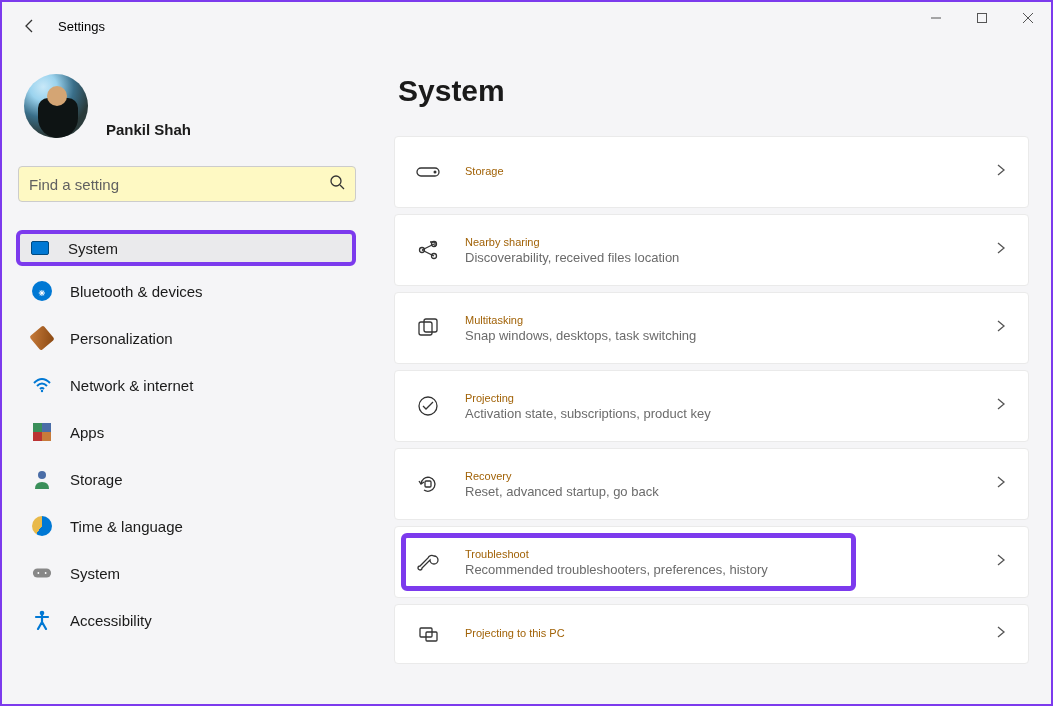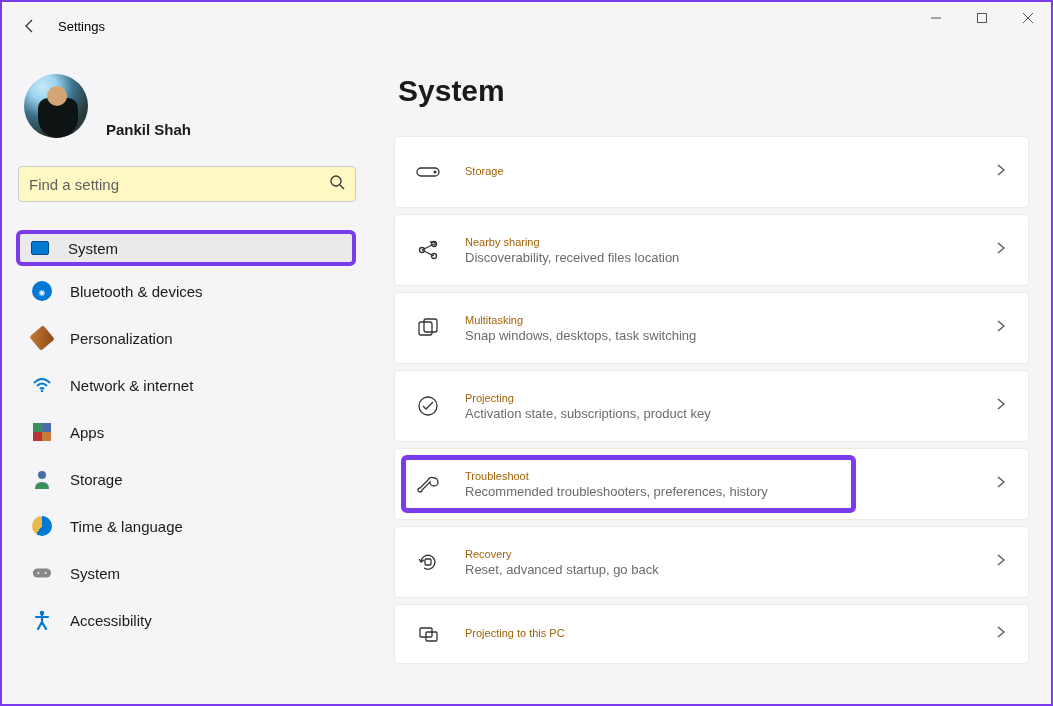--- a/index.html
+++ b/index.html
@@ -394,56 +394,56 @@
         <div class="card-title">Projecting</div>
         <div class="card-sub">Activation state, subscriptions, product key</div>
       </div>
       <span class="chevron">
         <svg width="14" height="14">
             <path d="M4 2 L10 7 L4 12" fill="none" stroke="currentColor" stroke-width="1.3"></path>
           </svg>
       </span>
     </div>
 
-    <div class="card highlight-inner">
-      <span class="card-icon">
-        <svg width="24" height="24" viewBox="0 0 24 24">
-            <path d="M18 6 A4 4 0 1 1 14 10 L6 18 A2 2 0 1 1 4 16 L12 8 A4 4 0 0 1 18 6 Z" fill="none" stroke="currentColor" stroke-width="1.3"></path>
-          </svg>
-      </span>
-      <div class="card-text">
-        <div class="card-title">Troubleshoot</div>
-        <div class="card-sub">Recommended troubleshooters, preferences, history</div>
-      </div>
-      <span class="chevron">
-        <svg width="14" height="14">
-            <path d="M4 2 L10 7 L4 12" fill="none" stroke="currentColor" stroke-width="1.3"></path>
-          </svg>
-      </span>
-    </div>
-
     <div class="card">
       <span class="card-icon">
         <svg width="24" height="24" viewBox="0 0 24 24">
             <path d="M5 12 A7 7 0 1 1 8 18" fill="none" stroke="currentColor" stroke-width="1.3"></path>
             <path d="M3 9 L5 12 L8 10" fill="none" stroke="currentColor" stroke-width="1.3"></path>
             <rect x="9" y="9" width="6" height="6" rx="1" fill="none" stroke="currentColor" stroke-width="1.3"></rect>
           </svg>
       </span>
       <div class="card-text">
         <div class="card-title">Recovery</div>
         <div class="card-sub">Reset, advanced startup, go back</div>
       </div>
       <span class="chevron">
         <svg width="14" height="14">
             <path d="M4 2 L10 7 L4 12" fill="none" stroke="currentColor" stroke-width="1.3"></path>
           </svg>
       </span>
     </div>
 
+    <div class="card highlight-inner">
+      <span class="card-icon">
+        <svg width="24" height="24" viewBox="0 0 24 24">
+            <path d="M18 6 A4 4 0 1 1 14 10 L6 18 A2 2 0 1 1 4 16 L12 8 A4 4 0 0 1 18 6 Z" fill="none" stroke="currentColor" stroke-width="1.3"></path>
+          </svg>
+      </span>
+      <div class="card-text">
+        <div class="card-title">Troubleshoot</div>
+        <div class="card-sub">Recommended troubleshooters, preferences, history</div>
+      </div>
+      <span class="chevron">
+        <svg width="14" height="14">
+            <path d="M4 2 L10 7 L4 12" fill="none" stroke="currentColor" stroke-width="1.3"></path>
+          </svg>
+      </span>
+    </div>
+
     <div class="card" style="min-height:40px; margin-bottom:0;">
       <span class="card-icon">
         <svg width="24" height="24" viewBox="0 0 24 24">
             <rect x="4" y="6" width="12" height="9" rx="1" fill="none" stroke="currentColor" stroke-width="1.3"></rect>
             <rect x="10" y="10" width="11" height="9" rx="1" fill="none" stroke="currentColor" stroke-width="1.3"></rect>
           </svg>
       </span>
       <div class="card-text">
         <div class="card-title">Projecting to this PC</div>
       </div>

